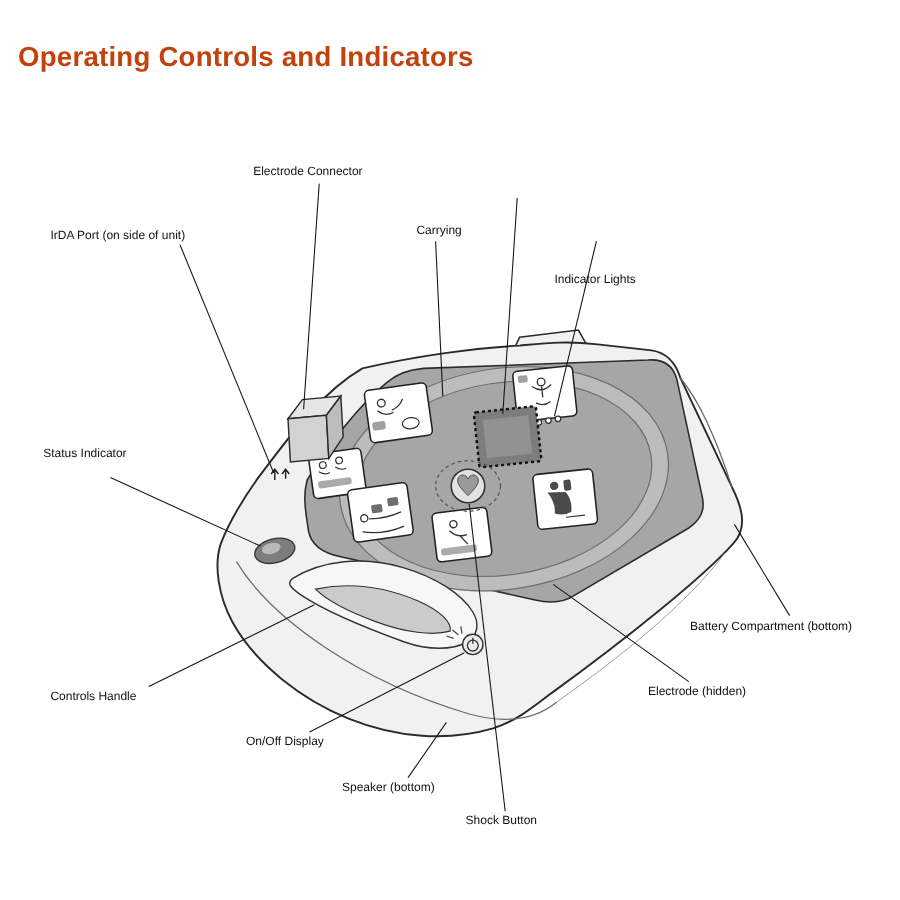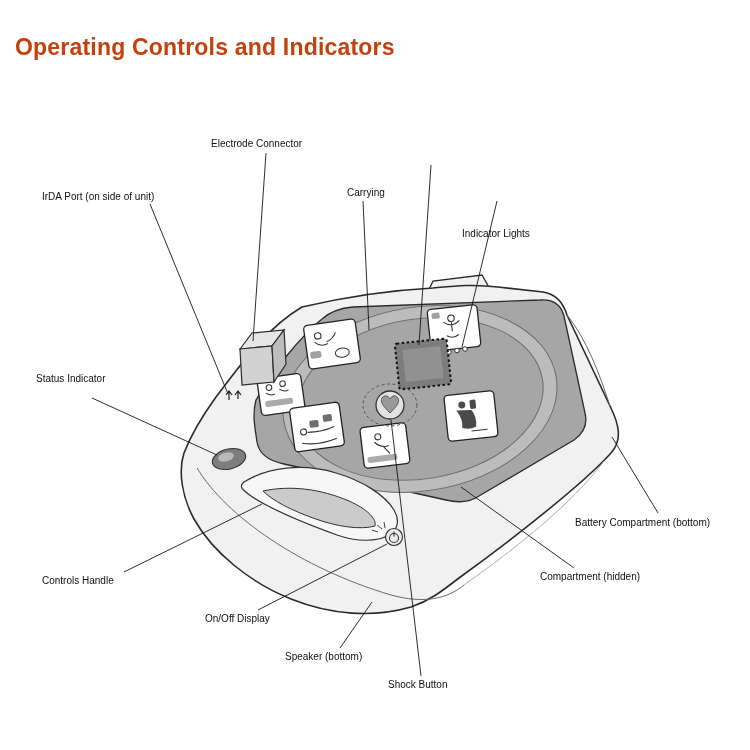--- a/index.html
+++ b/index.html
@@ -180,21 +180,21 @@
   <div class="label" style="left:347px;top:186px;">Carrying</div>
 
   <div class="label" style="left:462px;top:187px;margin-top:40px;">Indicator Lights</div>
 
   <div class="label" style="left:36px;top:372px;width:70px;">Status Indicator</div>
 
   <div class="label" style="left:575px;top:516px;text-align:center;">Battery Compartment (bottom)</div>
 
   <div class="label" style="left:42px;top:574px;">Controls Handle</div>
 
-  <div class="label" style="left:540px;top:570px;">Compartment (hidden)</div>
+  <div class="label" style="left:540px;top:570px;">Electrode (hidden)</div>
 
   <div class="label" style="left:205px;top:612px;">On/Off Display</div>
 
   <div class="label" style="left:285px;top:650px;">Speaker (bottom)</div>
 
   <div class="label" style="left:388px;top:678px;">Shock Button</div>
 
 </div>
 
 </body></html>

